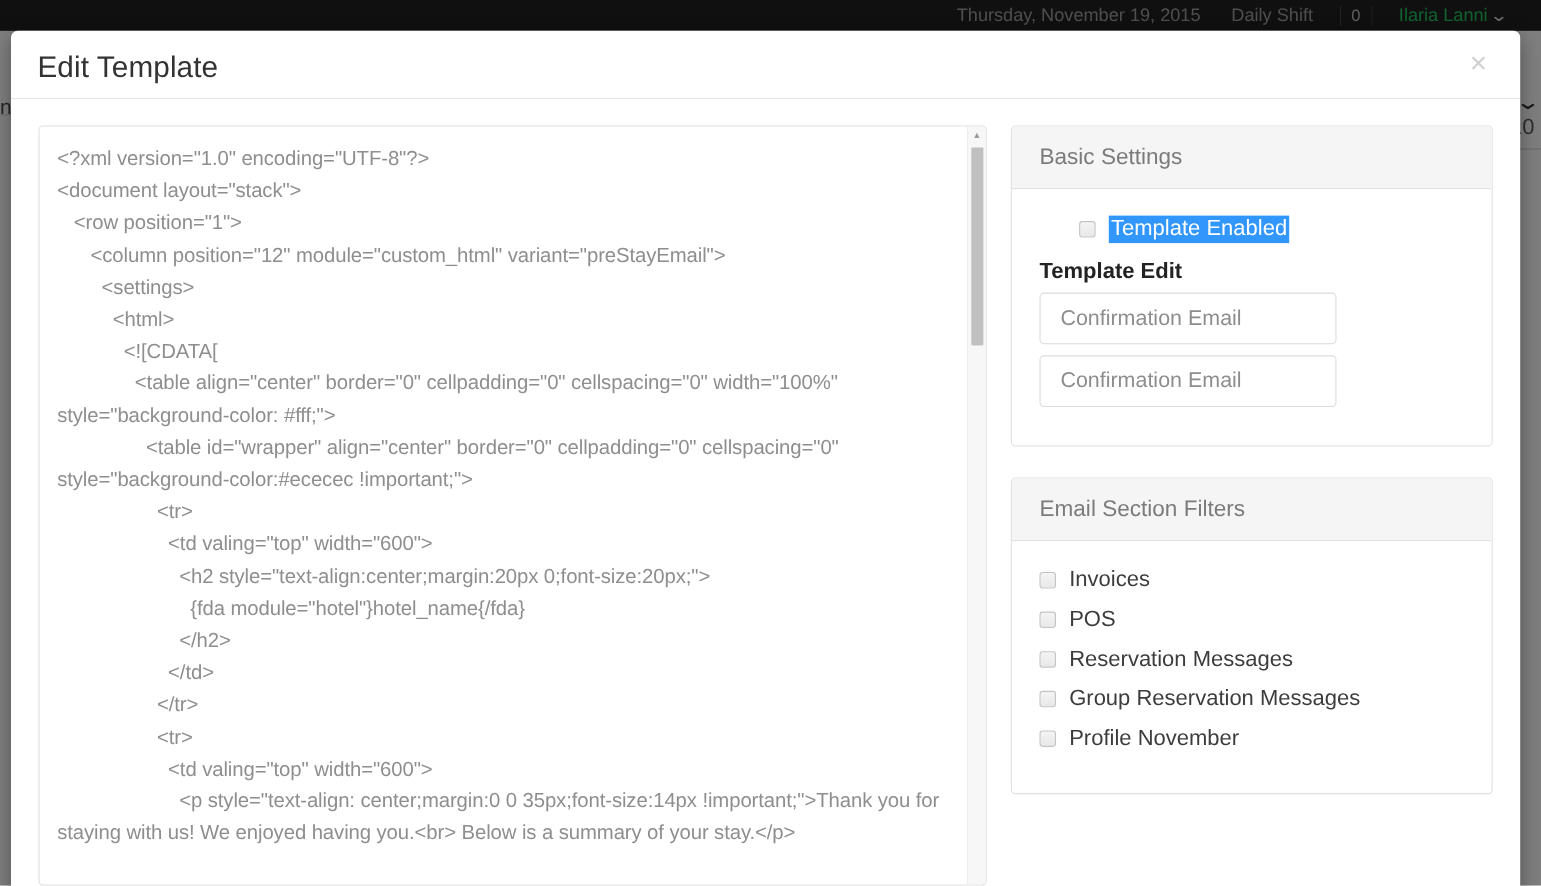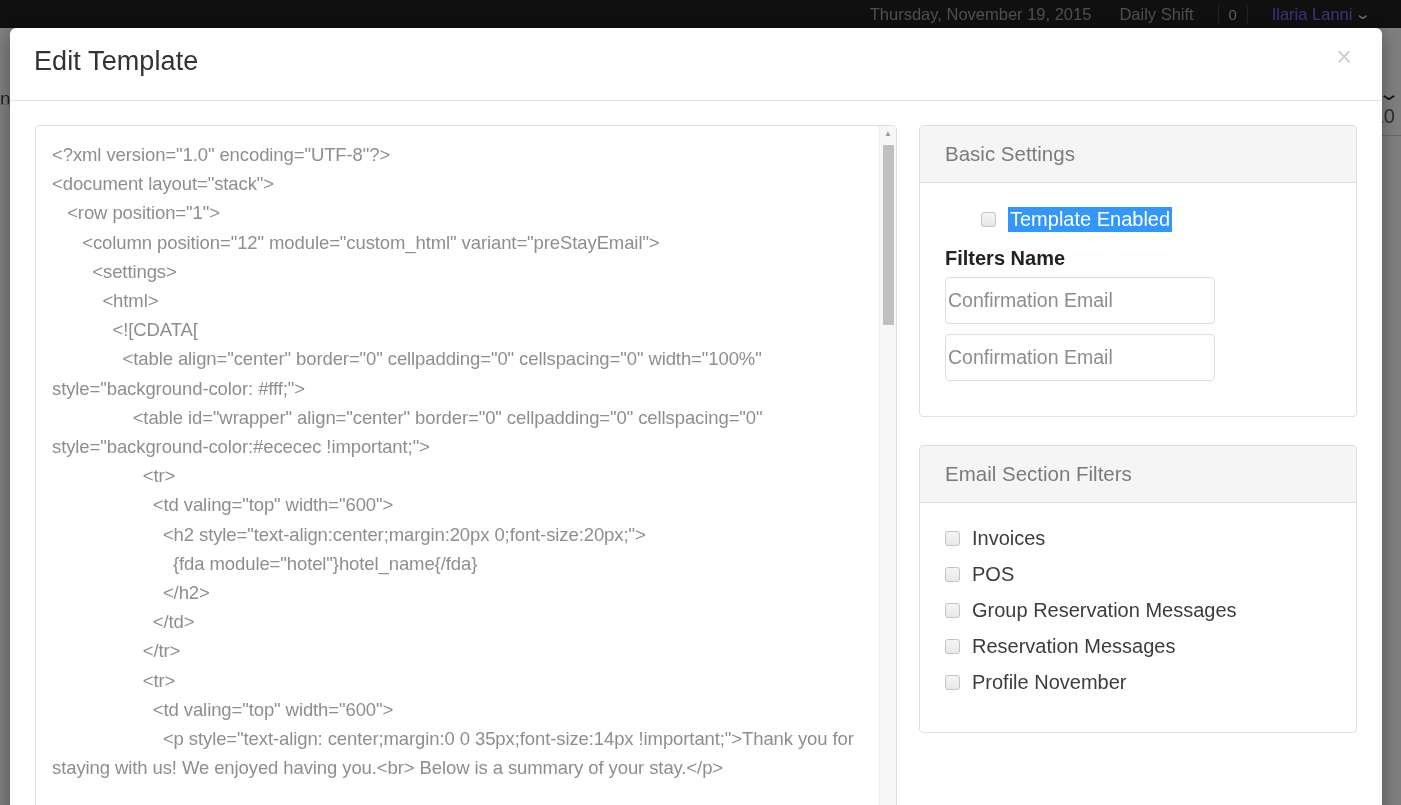--- a/index.html
+++ b/index.html
@@ -31,21 +31,21 @@
     gap: 0px;
     white-space: nowrap;
   }
   .topbar-item {
     color: #9e9e9e;
     font-size: 16.5px;
     padding: 0 14px;
     line-height: 28px;
   }
   .topbar-item.user {
-    color: #8b5cf6;
+    color: #22c55e;
     padding-right: 6px;
   }
   .topbar-badge {
     display: inline-block;
     min-width: 30px;
     text-align: center;
     color: #bdbdbd;
     font-size: 15px;
     border-left: 1px solid #4a4a4a;
     border-right: 1px solid #4a4a4a;
@@ -138,21 +138,21 @@
     width: 1372px;
     height: 790px;
     background: #ffffff;
     border-radius: 6px 6px 0 0;
     box-shadow: 0 5px 18px rgba(0,0,0,0.35);
     overflow: hidden;
   }
 
   #modal-header {
     position: relative;
-    height: 73px;
+    height: 62px;
     border-bottom: 1px solid #e5e5e5;
   }
   #modal-title {
     position: absolute;
     left: 24px;
     top: 18px;
     font-size: 27px;
     font-weight: 400;
     color: #333333;
     letter-spacing: 0.1px;
@@ -294,21 +294,21 @@
     font-size: 20px;
     font-weight: bold;
     color: #222222;
     margin: 4px 0 7px 0;
   }
   .text-input {
     width: 270px;
     height: 47px;
     border: 1px solid #dcdcdc;
     border-radius: 4px;
-    padding: 0 2px;
+    padding: 0 18px;
     font-size: 19.5px;
     color: #7f1d1d;
     font-family: "Liberation Sans", sans-serif;
     outline: none;
     background: #ffffff;
     display: block;
     margin-bottom: 10px;
   }
   .text-input::placeholder { color: #8d8d8d; }
 
@@ -397,21 +397,21 @@
         <div class="panel-header">
           <span class="panel-header-title">Basic Settings</span>
         </div>
         <div class="panel-body">
 
           <div class="checkbox-row">
             <span class="cb"></span>
             <span class="cb-label selected">Template Enabled</span>
           </div>
 
-          <div class="field-label">Filters Name</div>
+          <div class="field-label">Template Edit</div>
           <input class="text-input" type="text" placeholder="Confirmation Email" style="">
 
           <input class="text-input" type="text" placeholder="Confirmation Email" style="">
         </div>
       </div>
 
       <div class="panel">
         <div class="panel-header">
           <span class="panel-header-title">Email Section Filters</span>
         </div>
@@ -422,26 +422,26 @@
             <span class="filter-label">Invoices</span>
           </div>
 
           <div class="filter-row">
             <span class="cb"></span>
             <span class="filter-label">POS</span>
           </div>
 
           <div class="filter-row">
             <span class="cb"></span>
+            <span class="filter-label">Reservation Messages</span>
+          </div>
+
+          <div class="filter-row">
+            <span class="cb"></span>
             <span class="filter-label">Group Reservation Messages</span>
-          </div>
-
-          <div class="filter-row">
-            <span class="cb"></span>
-            <span class="filter-label">Reservation Messages</span>
           </div>
 
           <div class="filter-row">
             <span class="cb"></span>
             <span class="filter-label">Profile November</span>
           </div>
         </div>
       </div>
 
     </div>

